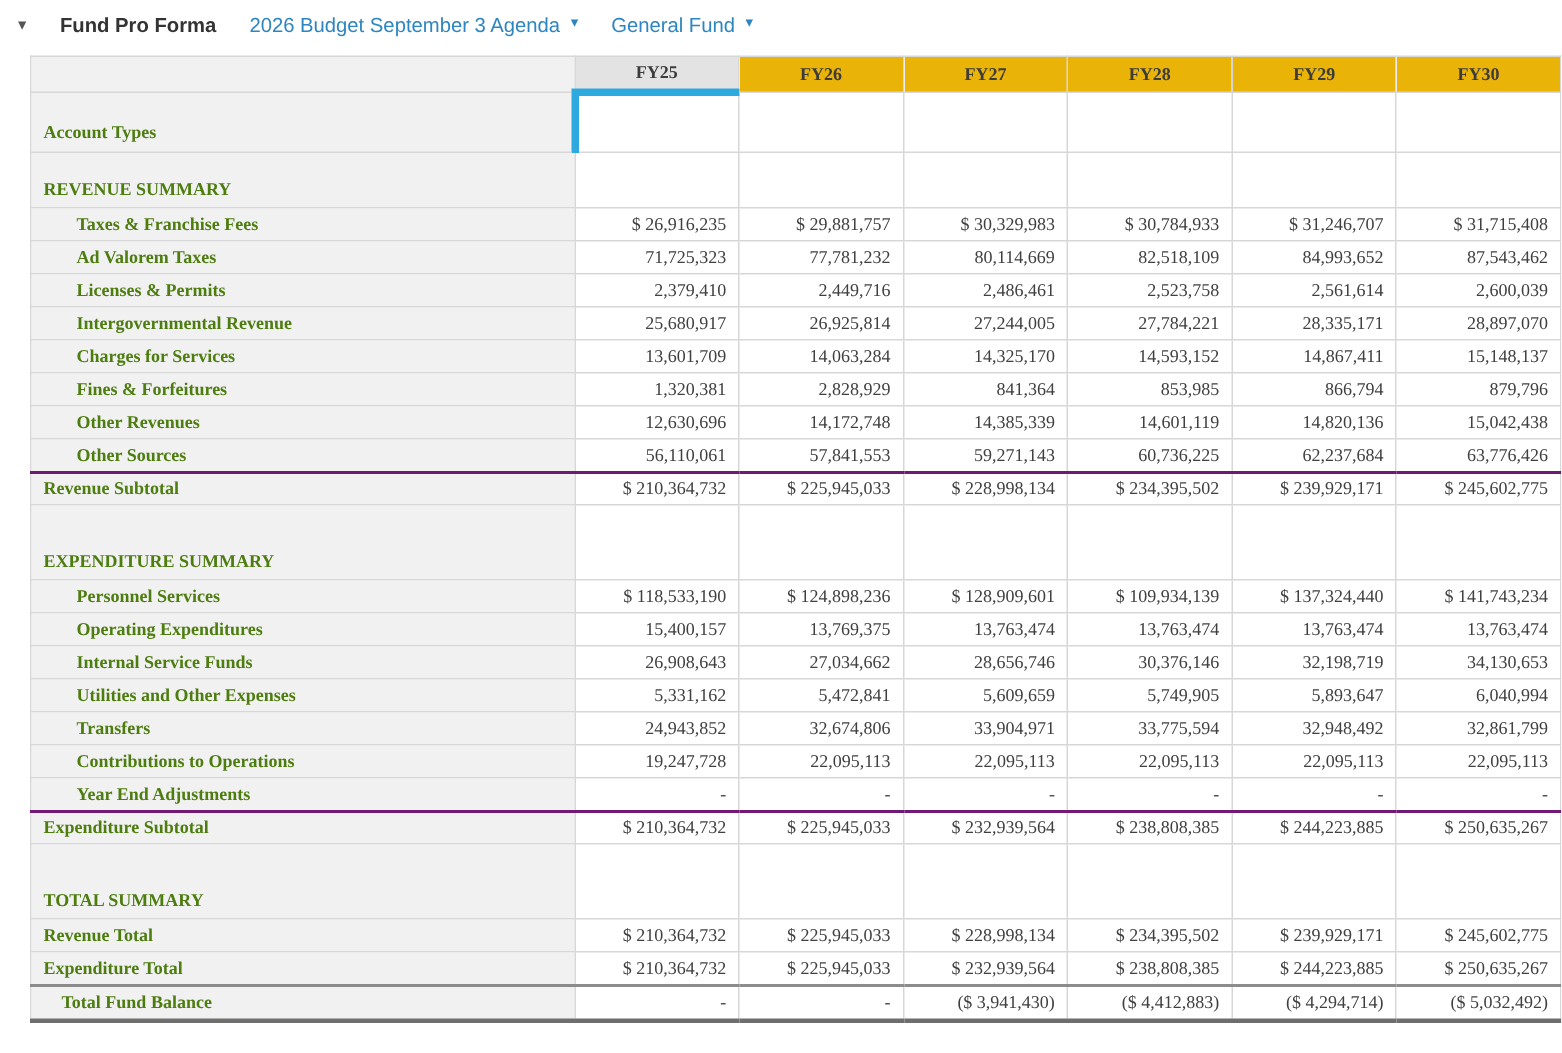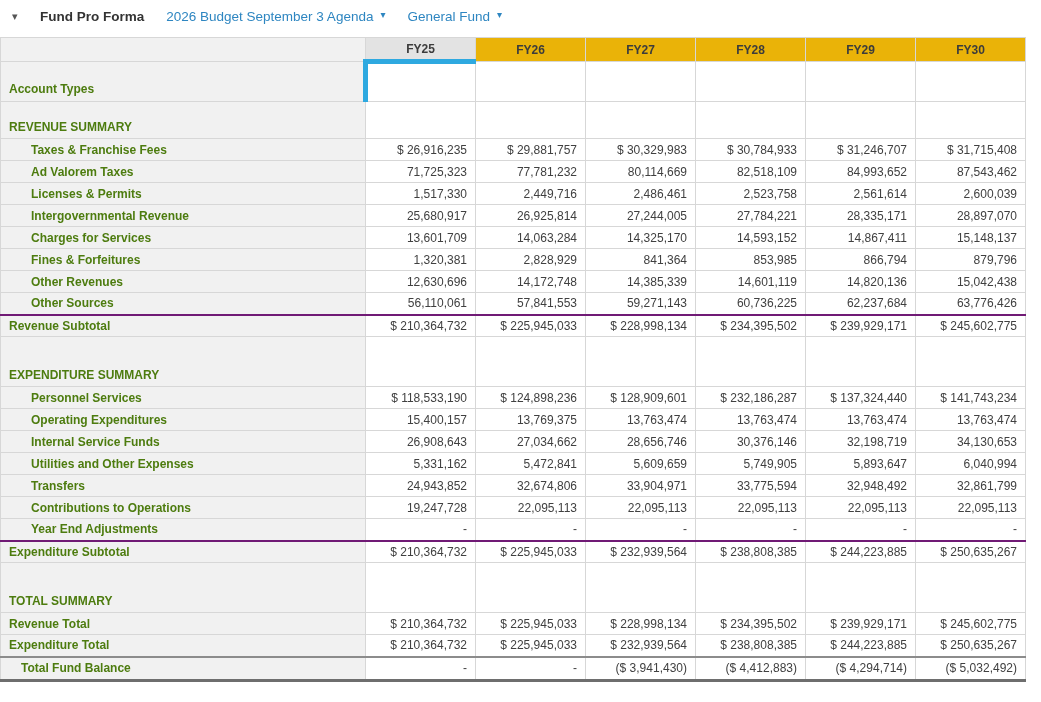--- a/index.html
+++ b/index.html
@@ -6,21 +6,21 @@
   .page{width:1041px;height:702px;background:#fff;overflow:hidden;}
 
   
   .toolbar{display:flex;align-items:center;padding:9px 0 7px 12px;}
   .collapse-caret{font-size:11px;color:#555;width:14px;cursor:pointer;}
   .toolbar-title{font-size:13.5px;font-weight:bold;color:#333;margin-left:14px;}
   .dd{display:flex;align-items:flex-start;margin-left:22px;color:#2e86c1;font-size:13.5px;cursor:pointer;}
   .dd .dd-caret{font-size:10px;margin-left:7px;color:#2e86c1;}
 
   
-  table.grid{border-collapse:collapse;table-layout:fixed;margin-left:0;margin-top:6px;font-size:12px;}
+  table.grid{border-collapse:collapse;table-layout:fixed;margin-left:20px;margin-top:6px;font-size:12px;font-family:Liberation Serif, serif;}
   .grid col.c-label{width:365px;}
   .grid col.c-data{width:110px;}
   .grid td,.grid th{border:1px solid #d7d7d7;padding:0;box-sizing:border-box;overflow:hidden;white-space:nowrap;}
 
   .grid thead th{height:24px;background:#eab308;font-weight:bold;text-align:center;color:#3c3c3c;}
   .grid thead th.corner{background:#f1f1f1;}
   .grid thead th.sel{background:#e3e3e3;border-bottom:5px solid #2ea9e0;}
 
   td.lbl{background:#f1f1f1;font-weight:bold;text-align:left;vertical-align:middle;padding-left:8px;color:#4d7c0f;}
   td.val{background:#fff;text-align:right;padding-right:8px;vertical-align:middle;color:#404040;}
@@ -116,21 +116,21 @@
           <td class="lbl">Ad Valorem Taxes</td>
           <td class="val">71,725,323</td>
           <td class="val">77,781,232</td>
           <td class="val">80,114,669</td>
           <td class="val">82,518,109</td>
           <td class="val">84,993,652</td>
           <td class="val">87,543,462</td>
         </tr>
         <tr class="detail">
           <td class="lbl">Licenses &amp; Permits</td>
-          <td class="val">1,517,330</td>
+          <td class="val">2,379,410</td>
           <td class="val">2,449,716</td>
           <td class="val">2,486,461</td>
           <td class="val">2,523,758</td>
           <td class="val">2,561,614</td>
           <td class="val">2,600,039</td>
         </tr>
         <tr class="detail">
           <td class="lbl">Intergovernmental Revenue</td>
           <td class="val">25,680,917</td>
           <td class="val">26,925,814</td>
@@ -191,21 +191,21 @@
           <td class="val"></td>
           <td class="val"></td>
           <td class="val"></td>
           <td class="val"></td>
         </tr>
         <tr class="detail">
           <td class="lbl">Personnel Services</td>
           <td class="val">$ 118,533,190</td>
           <td class="val">$ 124,898,236</td>
           <td class="val">$ 128,909,601</td>
-          <td class="val">$ 232,186,287</td>
+          <td class="val">$ 109,934,139</td>
           <td class="val">$ 137,324,440</td>
           <td class="val">$ 141,743,234</td>
         </tr>
         <tr class="detail">
           <td class="lbl">Operating Expenditures</td>
           <td class="val">15,400,157</td>
           <td class="val">13,769,375</td>
           <td class="val">13,763,474</td>
           <td class="val">13,763,474</td>
           <td class="val">13,763,474</td>

